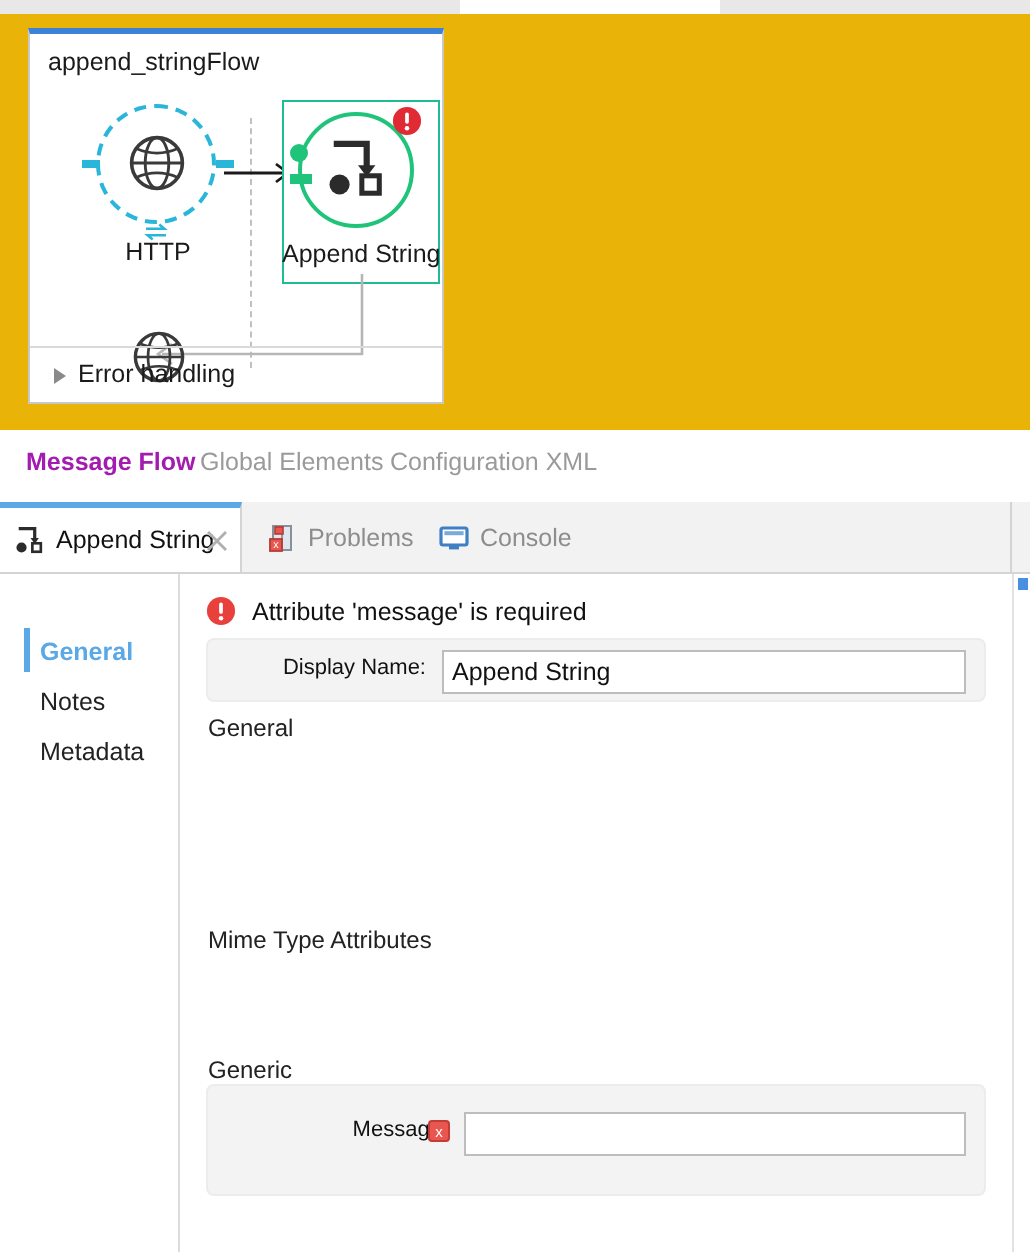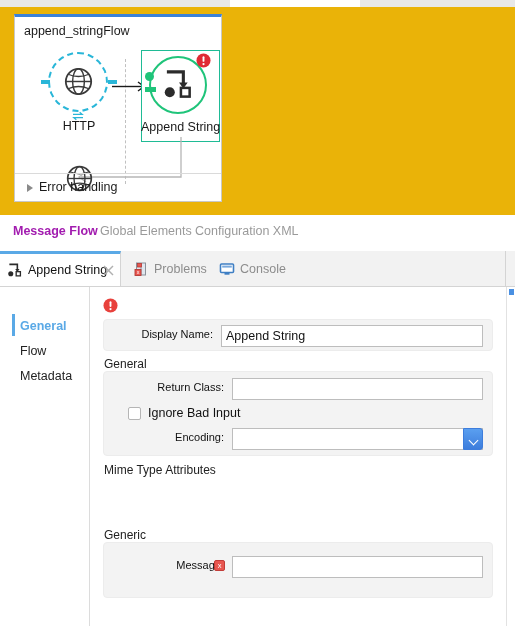--- a/index.html
+++ b/index.html
@@ -549,54 +549,43 @@
     <span class="vtab-label">Console</span>
   </div>
 </div>
 <div class="pane-right-edge"></div>
 
 <div class="props-pane">
 
   <div class="side-nav">
     <div class="side-marker"></div>
     <div class="side-item s0">General</div>
-    <div class="side-item s1">Flow</div>
+    <div class="side-item s1">Notes</div>
     <div class="side-item s2">Metadata</div>
   </div>
 
   <div class="form-area">
 
     <div class="banner">
       <span class="b-icon">
         <svg viewBox="0 0 16 16" width="15" height="15">
           <circle cx="8" cy="8" r="7.5" fill="#e8413c"></circle>
           <rect x="7" y="3.5" width="2" height="6" rx="1" fill="#ffffff"></rect>
           <circle cx="8" cy="11.8" r="1.2" fill="#ffffff"></circle>
         </svg>
       </span>
+      <span class="b-text">Attribute 'message' is required</span>
     </div>
 
     <div class="panel" style="left:12px; top:32px; width:390px; height:32px;">
       <div class="field-label" style="left:9px; top:8px; width:100px;">Display Name:</div>
       <input class="text-input" style="left: 117px; top: 5px; width: 262px;" type="text" value="Append String">
     </div>
 
     <div class="group-title" style="left:13px; top:70px;">General</div>
-    <div class="panel" style="left:12px; top:84px; width:390px; height:85px;">
-      <div class="field-label" style="left:20px; top:9px; width:100px;">Return Class:</div>
-      <input class="text-input" style="left: 128px; top: 6px; width: 251px;" type="text" value="">
-
-      <div class="checkbox" style="left:24px; top:35px;"></div>
-      <div class="check-label" style="left:44px; top:34px;">Ignore Bad Input</div>
-
-      <div class="field-label" style="left:20px; top:59px; width:100px;">Encoding:</div>
-      <div class="combo" style="left:128px; top:56px; width:251px;">
-        <div class="btn"></div>
-      </div>
-    </div>
 
     <div class="group-title" style="left:13px; top:176px;">Mime Type Attributes</div>
 
     <div class="group-title" style="left:13px; top:241px;">Generic</div>
     <div class="panel" style="left:12px; top:255px; width:390px; height:56px;">
       <div class="field-label" style="left:20px; top:16px; width:100px;">Message:</div>
       <div class="err-mark" style="left:110px; top:17px;">
         <svg viewBox="0 0 11 11" width="11" height="11">
           <rect x="0.5" y="0.5" width="10" height="10" rx="1.5" fill="#e8564f" stroke="#c23c38" stroke-width="1"></rect>
           <text x="5.5" y="8.4" font-family="Liberation Sans, sans-serif" font-size="7.5" fill="#ffffff" text-anchor="middle">x</text>

